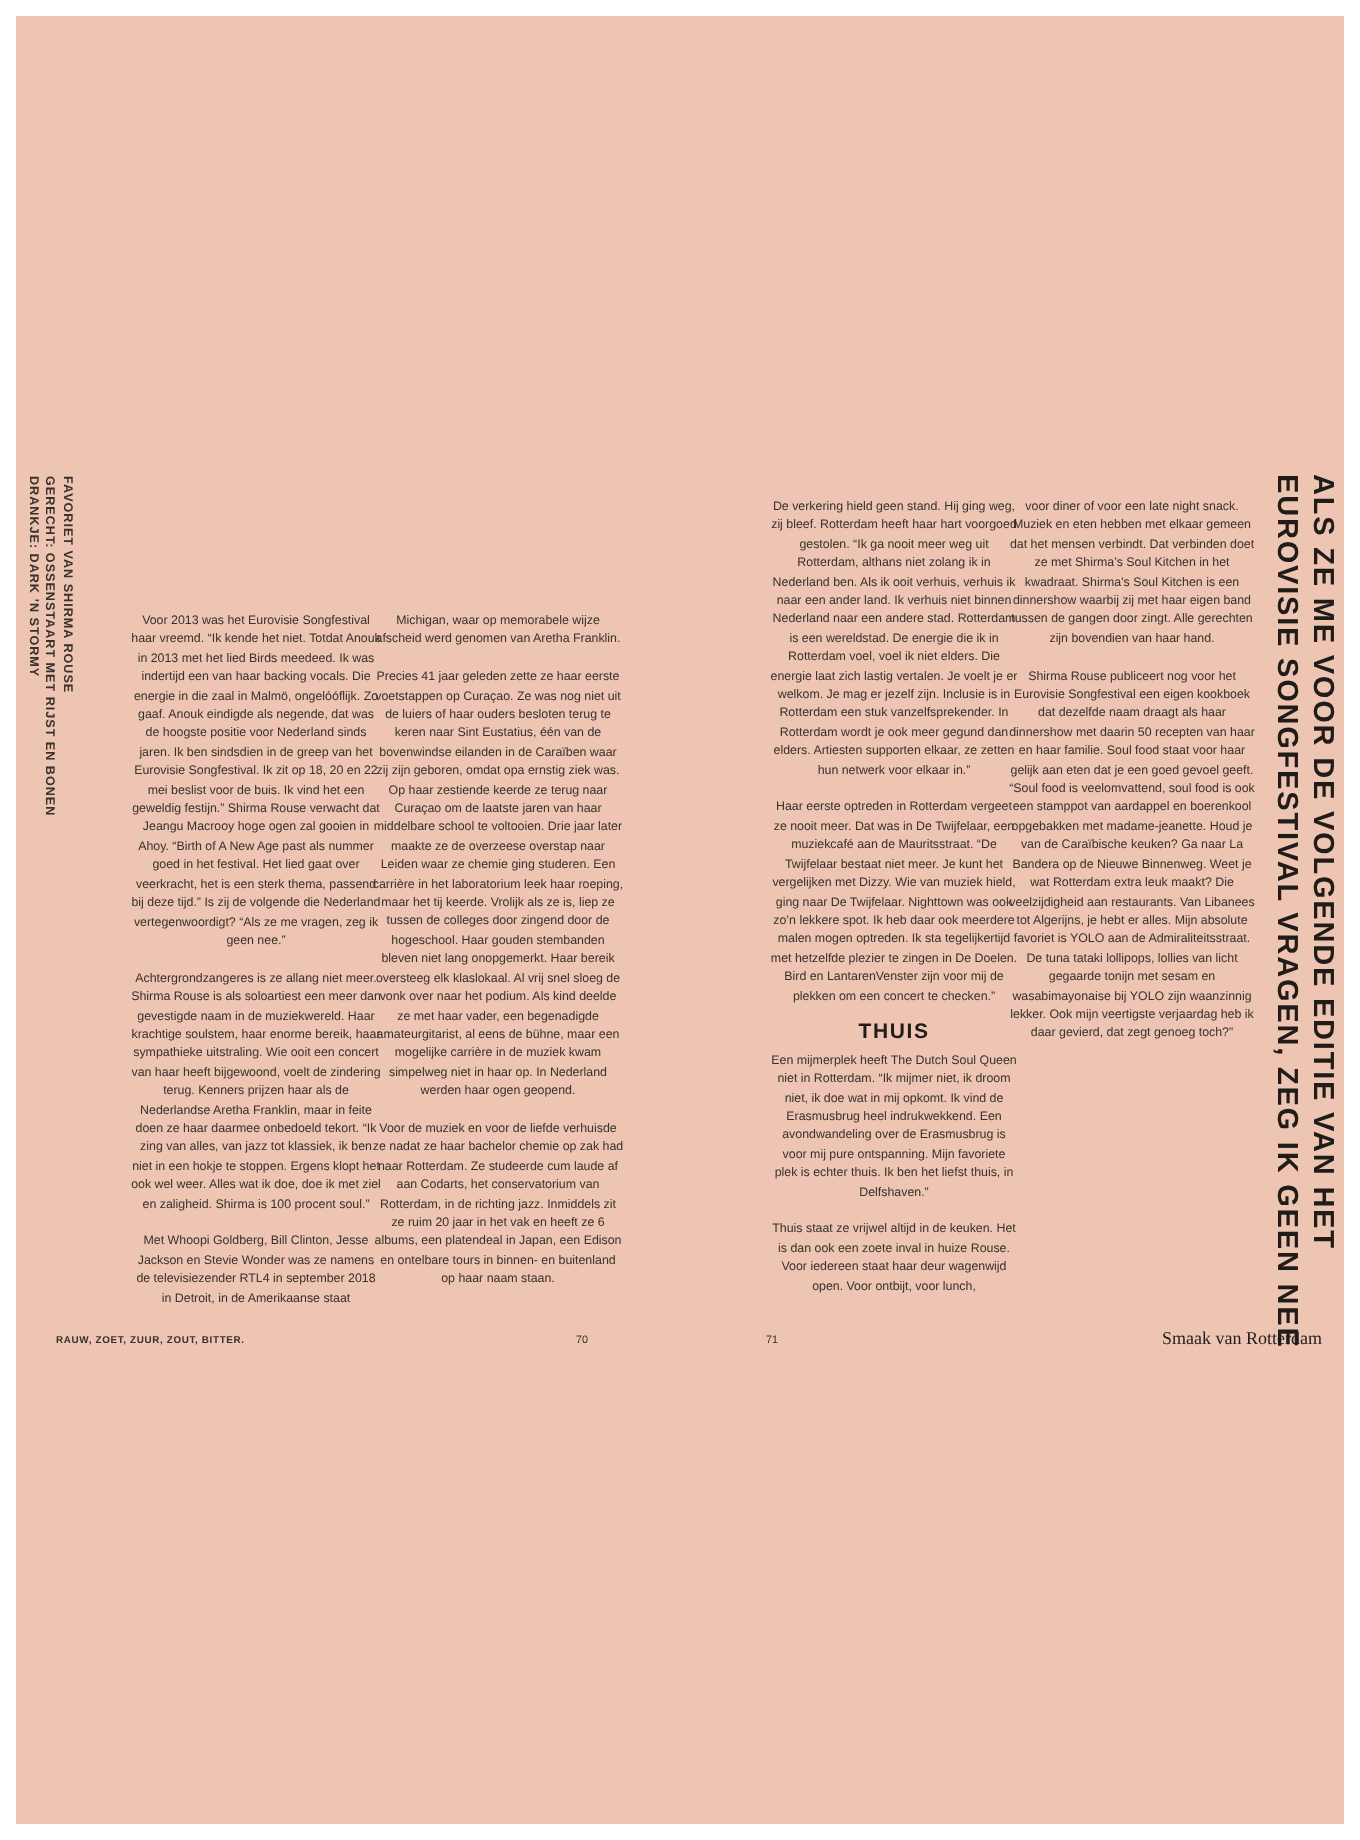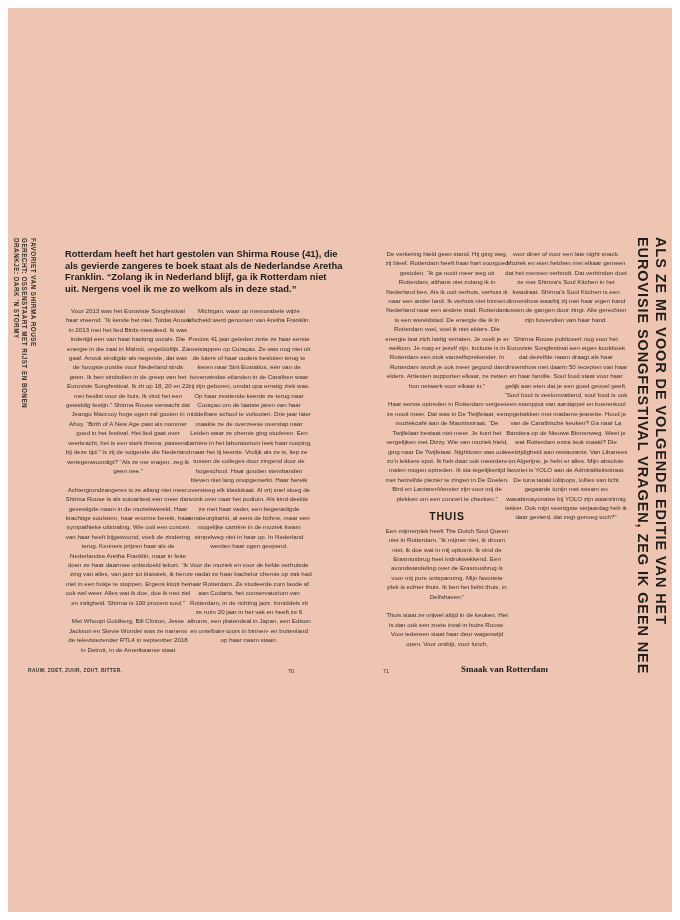--- a/index.html
+++ b/index.html
@@ -18,35 +18,34 @@
   #col-1{left:57px;top:298px;width:126px;}
   #col-2{left:178px;top:298px;width:126px;}
   #col-3{left:377px;top:241px;width:124px;}
   #col-4{left:496px;top:241px;width:124px;}
   .section-heading{font-size:10.5px;font-weight:bold;letter-spacing:.8px;margin:9.4px 0 4px 0;color:var(--heading_text,#1f1c1a);}
   .footer-item{position:absolute;color:var(--text,#332e2a);}
   .footer-tagline{left:20px;top:660px;font-size:6px;font-weight:bold;letter-spacing:.4px;transform:scale(.82);transform-origin:0 0;white-space:nowrap;}
   .page-number{font-size:6px;transform:scale(.9);transform-origin:0 0;}
   #pagenum-left{left:280px;top:660px;}
   #pagenum-right{left:375px;top:660px;}
-  .book-title{left:453px;top:656px;width:200px;text-align:left;font-family:"Liberation Serif",serif;font-weight:bold;font-size:9px;color:var(--heading_text,#1f1c1a);}
+  .book-title{left:453px;top:656px;width:200px;text-align:right;font-family:"Liberation Serif",serif;font-weight:normal;font-size:9px;color:var(--heading_text,#1f1c1a);}
 </style>
 </head>
 <body>
 
 <div class="canvas">
   <div class="spread">
 
     <div class="rot caption-left">
         <div class="cap-line">FAVORIET VAN SHIRMA ROUSE</div>
         <div class="cap-line">GERECHT: OSSENSTAART MET RIJST EN BONEN</div>
         <div class="cap-line">DRANKJE: DARK ’N STORMY</div>
       </div>
 
-    <div class="intro">Rotterdam heeft het hart gestolen van Shirma Rouse (41), die als gevierde zangeres te boek staat als de Nederlandse Aretha Franklin. “Zolang ik in Nederland blijf, ga ik Rotterdam niet uit. Nergens voel ik me zo welkom als in deze stad.”</div>
 
     <div class="body-col" id="col-1">
         <p>Voor 2013 was het Eurovisie Songfestival haar vreemd. “Ik kende het niet. Totdat Anouk in 2013 met het lied Birds meedeed. Ik was indertijd een van haar backing vocals. Die energie in die zaal in Malmö, ongelóóflijk. Zo gaaf. Anouk eindigde als negende, dat was de hoogste positie voor Nederland sinds jaren. Ik ben sindsdien in de greep van het Eurovisie Songfestival. Ik zit op 18, 20 en 22 mei beslist voor de buis. Ik vind het een geweldig festijn.” Shirma Rouse verwacht dat Jeangu Macrooy hoge ogen zal gooien in Ahoy. “Birth of A New Age past als nummer goed in het festival. Het lied gaat over veerkracht, het is een sterk thema, passend bij deze tijd.” Is zij de volgende die Nederland vertegenwoordigt? “Als ze me vragen, zeg ik geen nee.”</p>
         <p>Achtergrondzangeres is ze allang niet meer. Shirma Rouse is als soloartiest een meer dan gevestigde naam in de muziekwereld. Haar krachtige soulstem, haar enorme bereik, haar sympathieke uitstraling. Wie ooit een concert van haar heeft bijgewoond, voelt de zindering terug. Kenners prijzen haar als de Nederlandse Aretha Franklin, maar in feite doen ze haar daarmee onbedoeld tekort. “Ik zing van alles, van jazz tot klassiek, ik ben niet in een hokje te stoppen. Ergens klopt het ook wel weer. Alles wat ik doe, doe ik met ziel en zaligheid. Shirma is 100 procent soul.”</p>
         <p>Met Whoopi Goldberg, Bill Clinton, Jesse Jackson en Stevie Wonder was ze namens de televisiezender RTL4 in september 2018 in Detroit, in de Amerikaanse staat</p>
       </div>
 
     <div class="body-col" id="col-2">
         <p>Michigan, waar op memorabele wijze afscheid werd genomen van Aretha Franklin.</p>
         <p>Precies 41 jaar geleden zette ze haar eerste voetstappen op Curaçao. Ze was nog niet uit de luiers of haar ouders besloten terug te keren naar Sint Eustatius, één van de bovenwindse eilanden in de Caraïben waar zij zijn geboren, omdat opa ernstig ziek was. Op haar zestiende keerde ze terug naar Curaçao om de laatste jaren van haar middelbare school te voltooien. Drie jaar later maakte ze de overzeese overstap naar Leiden waar ze chemie ging studeren. Een carrière in het laboratorium leek haar roeping, maar het tij keerde. Vrolijk als ze is, liep ze tussen de colleges door zingend door de hogeschool. Haar gouden stembanden bleven niet lang onopgemerkt. Haar bereik oversteeg elk klaslokaal. Al vrij snel sloeg de vonk over naar het podium. Als kind deelde ze met haar vader, een begenadigde amateurgitarist, al eens de bühne, maar een mogelijke carrière in de muziek kwam simpelweg niet in haar op. In Nederland werden haar ogen geopend.</p>

